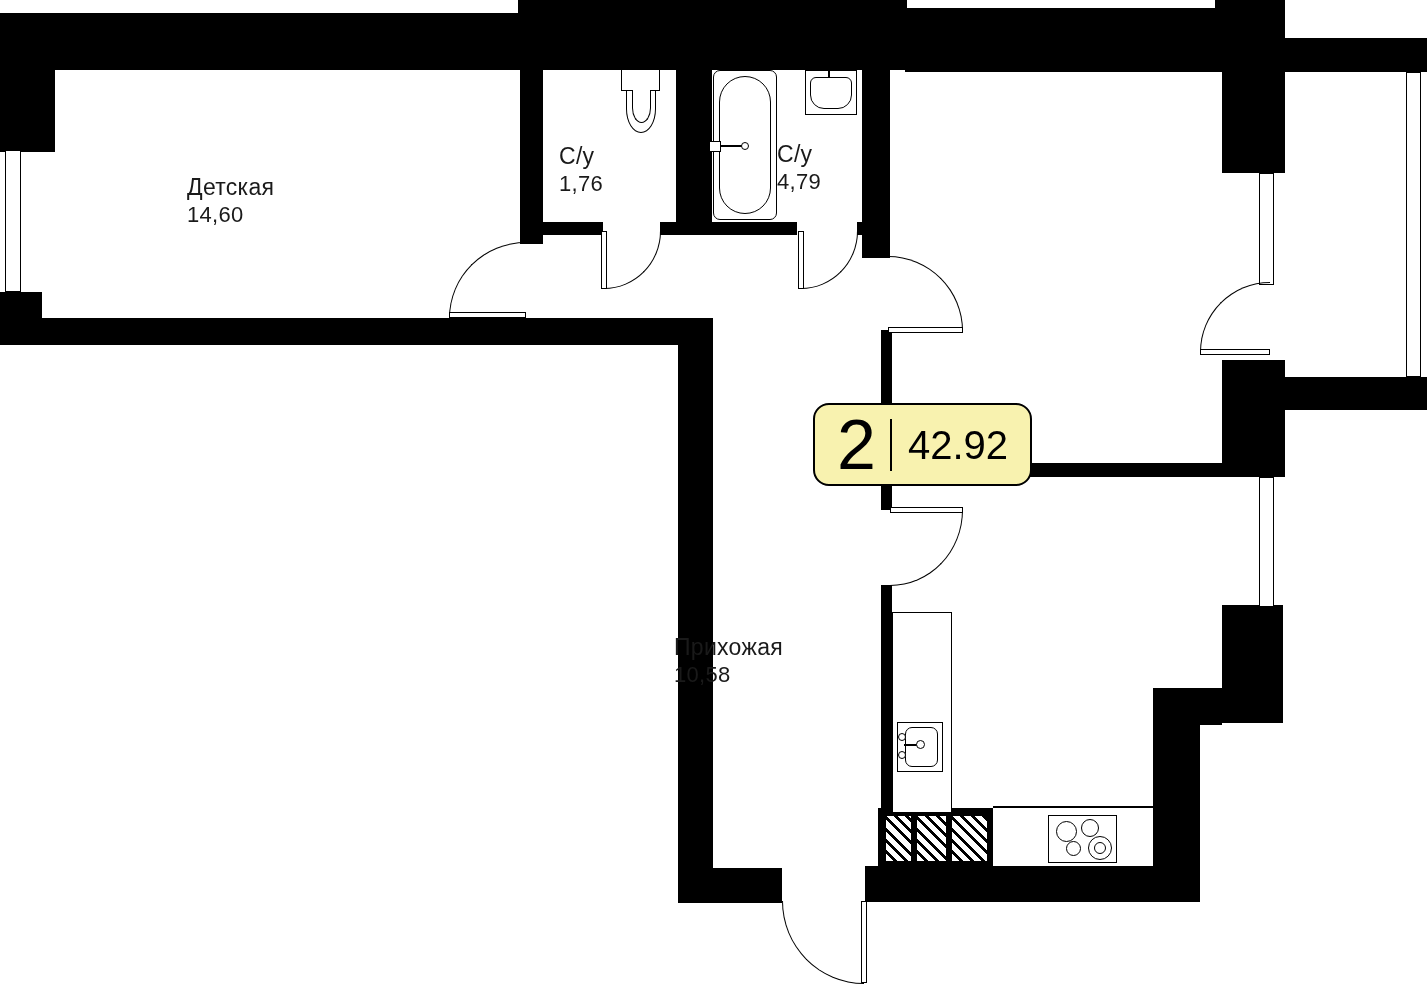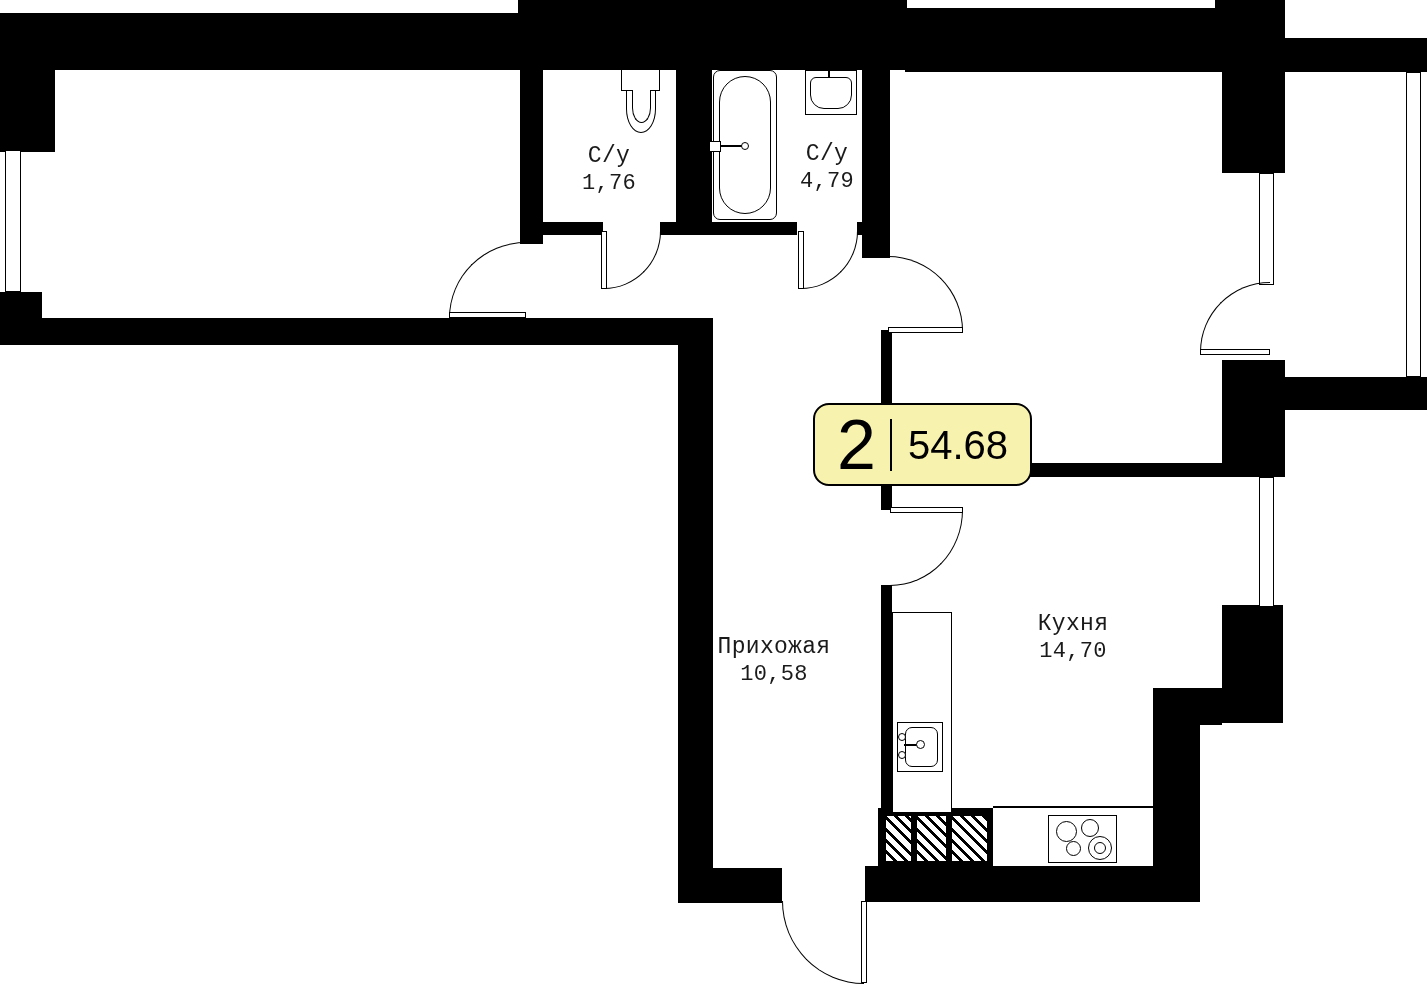--- a/index.html
+++ b/index.html
@@ -9,21 +9,21 @@
   .win{position:absolute;background:#fff;border:1.5px solid #000;box-sizing:border-box;z-index:2;}
   .leaf{position:absolute;background:#fff;border:1.5px solid #000;box-sizing:border-box;z-index:4;}
   .arc{position:absolute;box-sizing:border-box;z-index:3;}
   .arc.tl{border-top:1.5px solid #000;border-left:1.5px solid #000;border-top-left-radius:100% 100%;}
   .arc.tr{border-top:1.5px solid #000;border-right:1.5px solid #000;border-top-right-radius:100% 100%;}
   .arc.br{border-bottom:1.5px solid #000;border-right:1.5px solid #000;border-bottom-right-radius:100% 100%;}
   .arc.bl{border-bottom:1.5px solid #000;border-left:1.5px solid #000;border-bottom-left-radius:100% 100%;}
   .fix{position:absolute;background:#fff;border:1.5px solid #000;box-sizing:border-box;z-index:2;}
   .line{position:absolute;background:#000;z-index:2;}
   .round{border-radius:50%;}
-  .lbl{position:absolute;z-index:5;text-align:center;color:#1a1a1a;font-size:23px;line-height:27px;letter-spacing:0.3px;font-family:Liberation Mono, monospace;}
+  .lbl{position:absolute;z-index:5;text-align:left;color:#1a1a1a;font-size:23px;line-height:27px;letter-spacing:0.3px;}
   .lbl .area{font-size:22px;}
   .hatch{position:absolute;z-index:2;background:repeating-linear-gradient(45deg,#fff 0,#fff 5px,#000 5px,#000 8px);}
   #badge{position:absolute;left:813px;top:403px;width:219px;height:83px;z-index:10;
          background:#F8F2AF;border:2px solid #000;border-radius:16px;box-sizing:border-box;
          display:flex;align-items:center;justify-content:center;}
   #badge .num{font-size:70px;line-height:70px;color:#000;margin-right:14px;}
   #badge .div{width:2px;height:52px;background:#000;margin-right:16px;}
   #badge .area{font-size:40px;line-height:40px;color:#000;}
 </style>
 </head>
@@ -113,36 +113,36 @@
   <div class="fix round" style="left:1081px;top:819px;width:18px;height:18px;"></div>
   <div class="fix round" style="left:1066px;top:841px;width:15px;height:15px;"></div>
   <div class="fix round" style="left:1088px;top:836px;width:24px;height:24px;"></div>
   <div class="fix round" style="left:1094px;top:842px;width:12px;height:12px;"></div>
 
   <div class="w" style="left:878px;top:808px;width:115px;height:60px;"></div>
   <div class="hatch" style="left:886px;top:816px;width:25px;height:45px;"></div>
   <div class="hatch" style="left:917px;top:816px;width:29px;height:45px;"></div>
   <div class="hatch" style="left:952px;top:816px;width:35px;height:45px;"></div>
 
+  <div class="lbl" style="left:187px;top:174px;width:200px;">
+    <div>Детская</div>
+    <div class="area">14,60</div>
+  </div>
   <div class="lbl" style="left:559px;top:143px;width:100px;">
     <div>С/у</div>
     <div class="area">1,76</div>
   </div>
   <div class="lbl" style="left:777px;top:141px;width:100px;">
     <div>С/у</div>
     <div class="area">4,79</div>
   </div>
   <div class="lbl" style="left:674px;top:634px;width:200px;">
     <div>Прихожая</div>
     <div class="area">10,58</div>
   </div>
-  <div class="lbl" style="left:973px;top:611px;width:200px;">
-    <div>Кухня</div>
-    <div class="area">14,70</div>
-  </div>
 
   <div id="badge">
     <span class="num">2</span>
     <span class="div"></span>
-    <span class="area">54.68</span>
+    <span class="area">42.92</span>
   </div>
 
 </div>
 
 </body></html>

